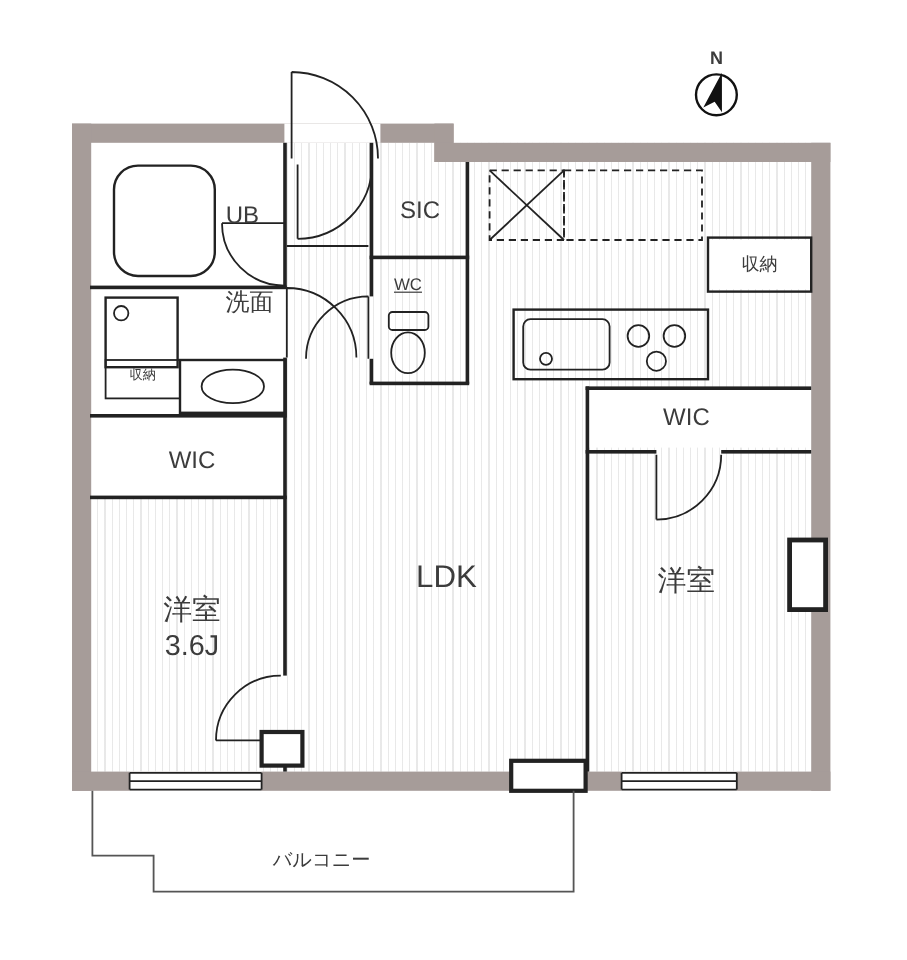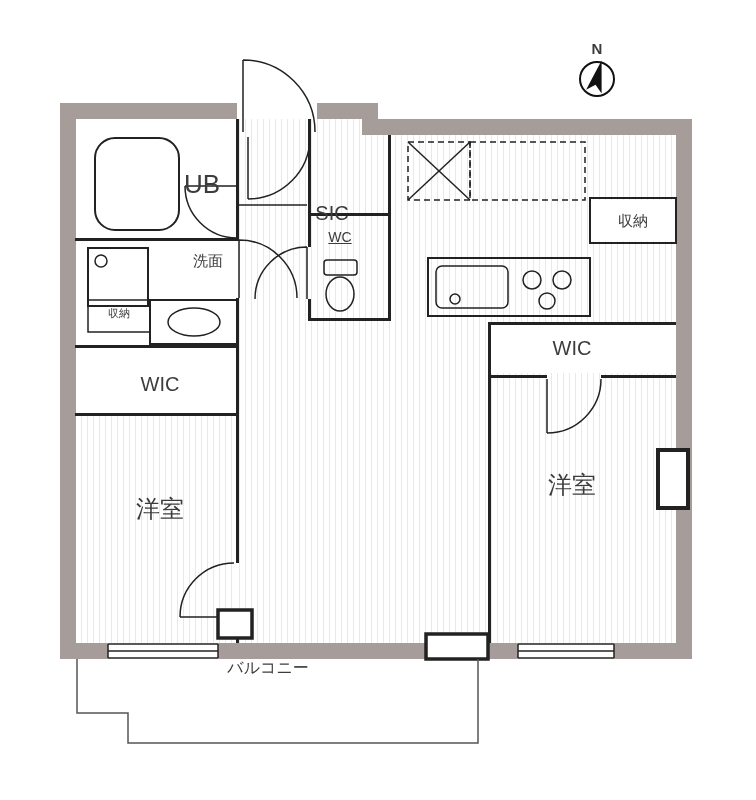--- a/index.html
+++ b/index.html
@@ -124,42 +124,44 @@
     <path d="M77,659 L77,713 L128,713 L128,743 L478,743 L478,659" stroke="#555" stroke-width="1.5" fill="none"></path>
 
     <g>
       <circle cx="597" cy="79" r="17" fill="#fff" stroke="#111" stroke-width="2"></circle>
       <polygon points="597,60 605,92 597,85 589,92" fill="#111" transform="rotate(14 597 79)"></polygon>
     </g>
   </svg>
 
   <div class="label" style="left:585px;top:40px;width:24px;font-size:15px;font-weight:bold;">N</div>
 
-  <div class="label" style="left:170px;top:168px;width:64px;font-size:26px;">UB</div>
+  <div class="label" style="left:170px;top:168px;width:64px;font-size:20px;">UB</div>
 
-  <div class="label" style="left:168px;top:252px;width:80px;font-size:15px;">洗面</div>
+  <div class="label" style="left:168px;top:240px;width:80px;font-size:20px;">洗面</div>
 
   <div class="label" style="left:92px;top:307px;width:54px;font-size:11px;">収納</div>
 
   <div class="label" style="left:110px;top:372px;width:100px;font-size:20px;">WIC</div>
 
   <div class="label" style="left:90px;top:494px;width:140px;font-size:24px;">
     <span class="l2">洋室</span>
+    <span class="l2">3.6J</span>
   </div>
 
-  <div class="label" style="left:297px;top:164px;width:70px;font-size:20px;margin-top:37px;">SIC</div>
+  <div class="label" style="left:315px;top:164px;width:70px;font-size:20px;">SIC</div>
 
   <div class="label" style="left:318px;top:229px;width:44px;font-size:14px;text-decoration:underline;">WC</div>
 
   <div class="label" style="left:595px;top:212px;width:76px;font-size:15px;">収納</div>
 
   <div class="label" style="left:520px;top:336px;width:104px;font-size:20px;">WIC</div>
 
   <div class="label" style="left:302px;top:464px;width:140px;font-size:26px;">
+    <span class="l2">LDK</span>
   </div>
 
   <div class="label" style="left:502px;top:470px;width:140px;font-size:24px;">
     <span class="l2">洋室</span>
   </div>
 
-  <div class="label" style="left:198px;top:658px;width:140px;font-size:16px;">バルコニー</div>
+  <div class="label" style="left:198px;top:708px;width:140px;font-size:16px;">バルコニー</div>
 
 </div>
 
 </body></html>

